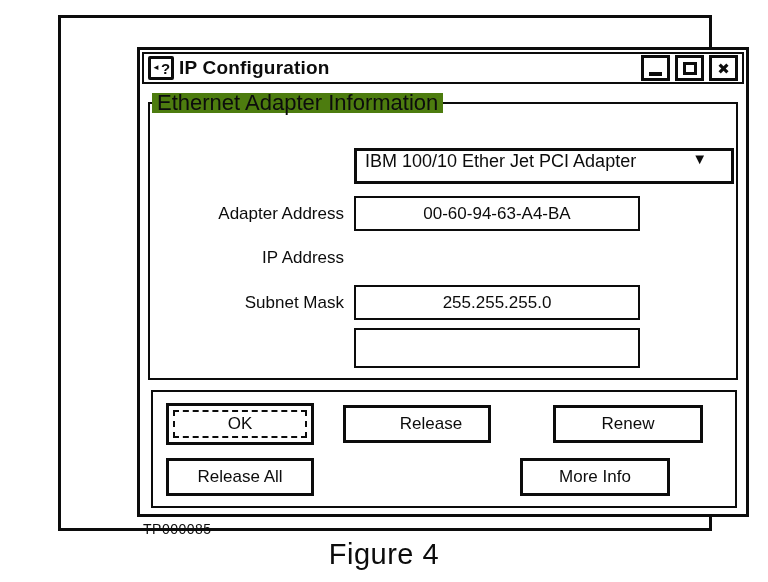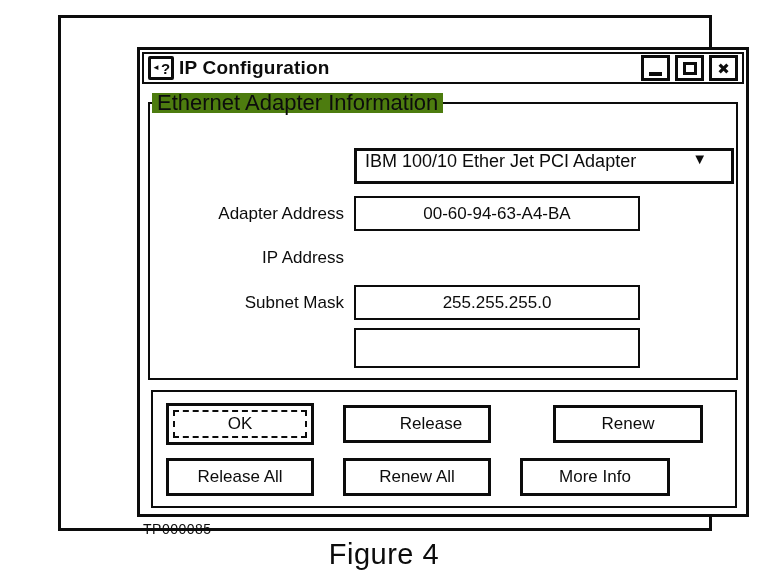--- a/index.html
+++ b/index.html
@@ -223,23 +223,20 @@
         </div>
         <div class="btn btn-release">
           <span class="btn-label">Release</span>
         </div>
         <div class="btn btn-renew">
           <span class="btn-label">Renew</span>
         </div>
         <div class="btn btn-release-all">
           <span class="btn-label">Release All</span>
         </div>
-        <div class="btn btn-renew-all">
-          <span class="btn-label">Renew All</span>
-        </div>
         <div class="btn btn-more-info">
           <span class="btn-label">More Info</span>
         </div>
       </div>
 
     </div>
 
     <div class="ref-code">TP000085</div>
   </div>
 

